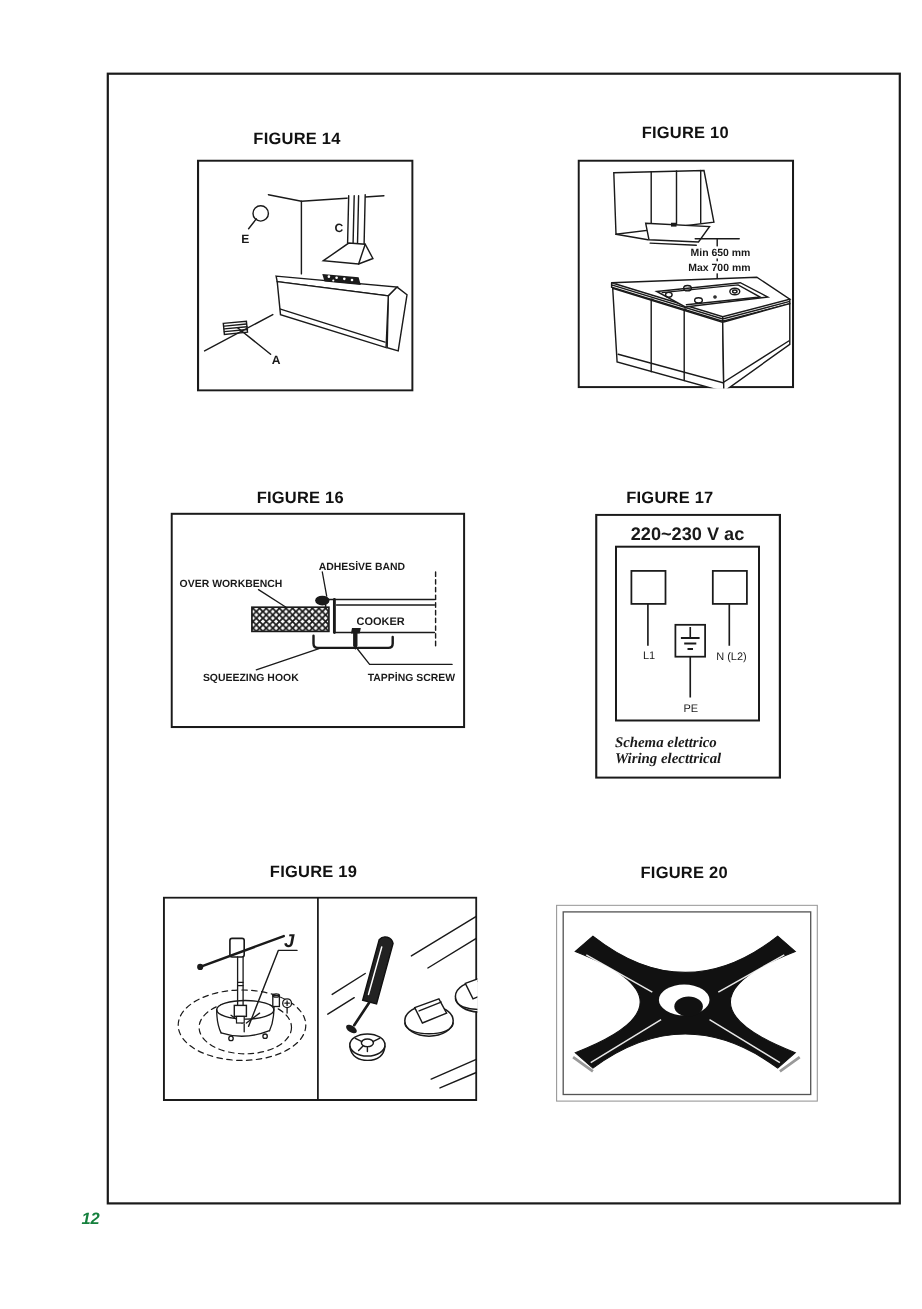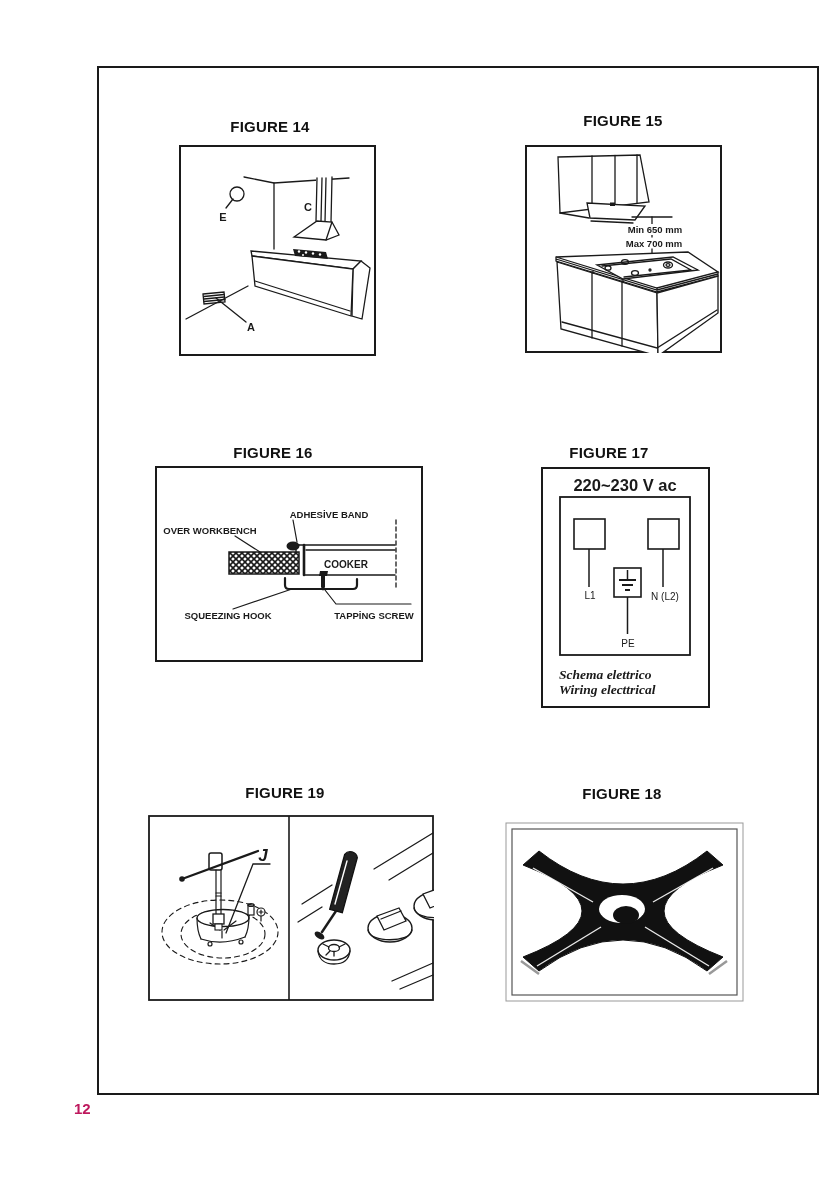--- a/index.html
+++ b/index.html
@@ -3,21 +3,21 @@
 <meta charset="utf-8">
 <style>
   html,body{margin:0;padding:0;background:#fff;}
   .page{position:relative;width:838px;height:1190px;background:#fff;
         font-family:"Liberation Sans",sans-serif;color:#1a1a1a;overflow:hidden;}
   .frame{position:absolute;left:97px;top:66px;width:722px;height:1029px;
          border:2.5px solid #1a1a1a;box-sizing:border-box;}
   .fig-title{position:absolute;width:180px;text-align:center;
              font-size:15px;font-weight:bold;letter-spacing:.2px;color:#111;}
   .fig-svg{position:absolute;}
-  .page-num{position:absolute;left:74px;top:1100px;font-size:15px;font-weight:bold;color:#be185d;}
+  .page-num{position:absolute;left:74px;top:1100px;font-size:15px;font-weight:bold;color:#15803d;font-style:italic;}
   svg text{font-family:"Liberation Sans",sans-serif;fill:#1a1a1a;}
   .lab{font-size:9.5px;font-weight:bold;}
   .lab10{font-size:10px;font-weight:bold;}
   .big{font-size:11px;font-weight:bold;}
   .volts{font-size:16.5px;font-weight:bold;}
   .term{font-size:10px;}
   .cap{font-family:"Liberation Serif",serif;font-style:italic;font-weight:bold;font-size:13.5px;}
   .jlab{font-size:17px;font-weight:bold;font-style:italic;}
   .dim{font-size:9.5px;font-weight:bold;}
 </style>
@@ -64,21 +64,21 @@
         </g>
 
         <path d="M7,174 L69,141"></path>
         <path d="M37,153 L67,177"></path>
       </g>
       <text class="big" x="44" y="76" text-anchor="middle">E</text>
       <text class="big" x="129" y="66" text-anchor="middle">C</text>
       <text class="big" x="72" y="186" text-anchor="middle">A</text>
     </svg>
 
-    <div class="fig-title" style="left:434px;top:44px;">FIGURE 15</div>
+    <div class="fig-title" style="left:434px;top:44px;">FIGURE 10</div>
     <svg class="fig-svg" style="left:426px;top:77px;" width="197" height="208" viewBox="0 0 197 208">
       <rect x="1" y="1" width="195" height="206" fill="#fff" stroke="#1a1a1a" stroke-width="2"></rect>
       <g stroke="#1a1a1a" stroke-width="1.3" fill="none" stroke-linecap="round">
 
         <polygon points="33,12 115,10 124,57 35,68" fill="#fff"></polygon>
         <path d="M67,11 L67,58 M90,10.5 L90,59.5 M112,10 L112,57.5"></path>
 
         <polygon points="62,58 120,61 110,75 65,73" fill="#fff"></polygon>
         <path d="M66,76 L108,78"></path>
         <rect x="85" y="57.5" width="5" height="3.5" fill="#1a1a1a" stroke="none"></rect>
@@ -240,21 +240,21 @@
         </g>
 
         <g>
           <ellipse cx="288" cy="91" rx="22" ry="14" fill="#fff" stroke-width="1.4"></ellipse>
           <path d="M266,93 C267,106 309,106 310,93"></path>
           <polygon points="275,79 297,71 304,84 282,93" fill="#fff"></polygon>
         </g>
       </g>
     </svg>
 
-    <div class="fig-title" style="left:433px;top:717px;">FIGURE 18</div>
+    <div class="fig-title" style="left:433px;top:717px;">FIGURE 20</div>
     <svg class="fig-svg" style="left:406px;top:754px;" width="239" height="180" viewBox="0 0 239 180">
       <rect x="1" y="1" width="237" height="178" fill="#fff" stroke="#999" stroke-width="1"></rect>
       <rect x="7" y="7" width="225" height="166" fill="#fff" stroke="#555" stroke-width="1.2"></rect>
       <g>
         <path d="M16,139 L34,152 M204,152 L222,139" stroke="#999" stroke-width="2.5" fill="none"></path>
         <path d="M18,43 L34,29 Q118,95 202,29 L218,43 Q100,89 218,135 L202,149 Q118,87 34,149 L18,135 Q136,89 18,43 Z" fill="#111" stroke="#111" stroke-width="1"></path>
         <ellipse cx="117" cy="87" rx="23" ry="14" fill="#fff"></ellipse>
         <ellipse cx="121" cy="93" rx="13" ry="9" fill="#111"></ellipse>
         <g stroke="#fff" stroke-width="1.4" fill="none" opacity="0.9">
           <path d="M28,46 L88,80"></path>

